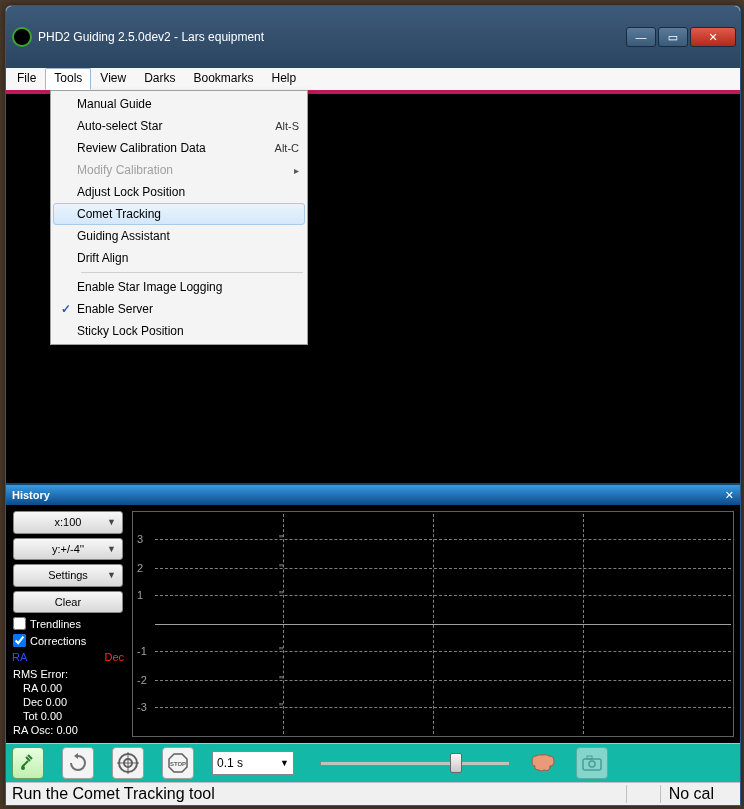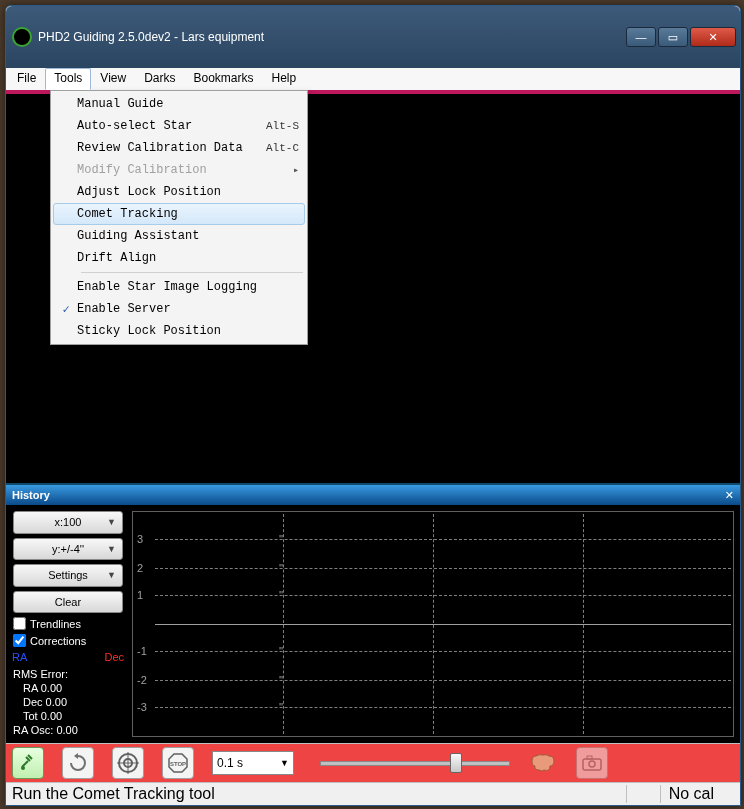--- a/index.html
+++ b/index.html
@@ -86,21 +86,20 @@
     box-shadow: 3px 3px 6px rgba(0,0,0,0.25);
     z-index: 10;
     padding: 2px;
   }
   .dd-item {
     display: flex;
     align-items: center;
     height: 22px;
     padding: 0 6px 0 2px;
     cursor: pointer;
-    font-family: Liberation Mono, monospace;
   }
   .dd-item .check-col {
     width: 22px;
     display: flex;
     align-items: center;
     justify-content: center;
     color: #2a5ab0;
     font-weight: bold;
   }
   .dd-item .label { flex: 1; }
@@ -187,21 +186,21 @@
     background: #000;
     border: 1px solid #606060;
     position: relative;
   }
   .graph .hline { position:absolute; left:22px; right:2px; border-top:1px dashed #808080;}
   .graph .solid { border-top:1px solid #a0a0a0;}
   .graph .vline { position:absolute; top:2px; bottom:2px; border-left:1px dashed #808080;}
   .graph .ylabel { position:absolute; left:4px; color:#a0a0a0; font-size:11px; transform: translateY(-50%);}
   .toolbar {
     height: 38px;
-    background: #ef4444;
+    background: #14b8a6;
     display: flex;
     align-items: center;
     padding: 0 6px;
     gap: 18px;
     border-top: 1px solid #c0c0c0;
   }
   .tb-btn {
     width: 30px; height: 30px;
     border: 1px solid #a0a0a0;
     border-radius: 4px;

